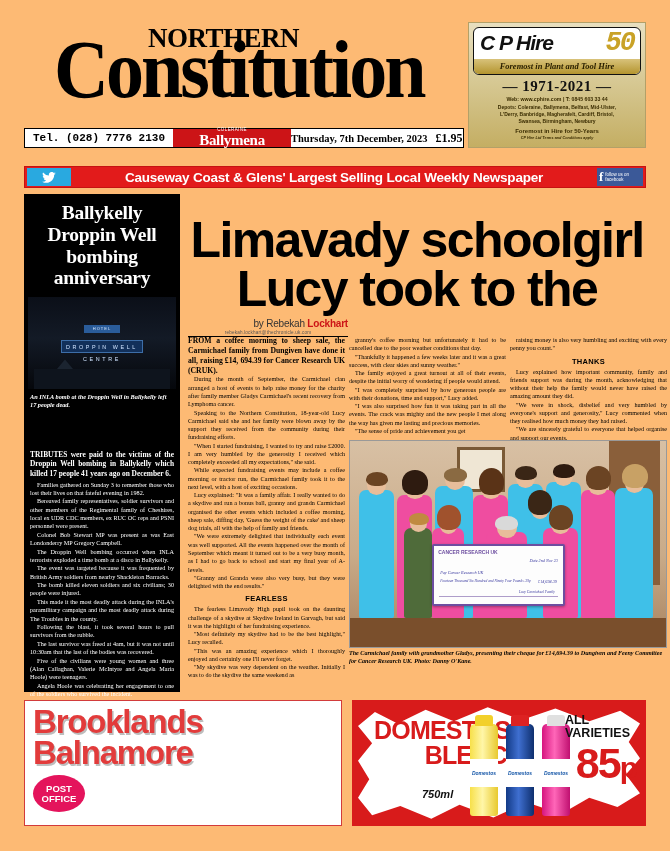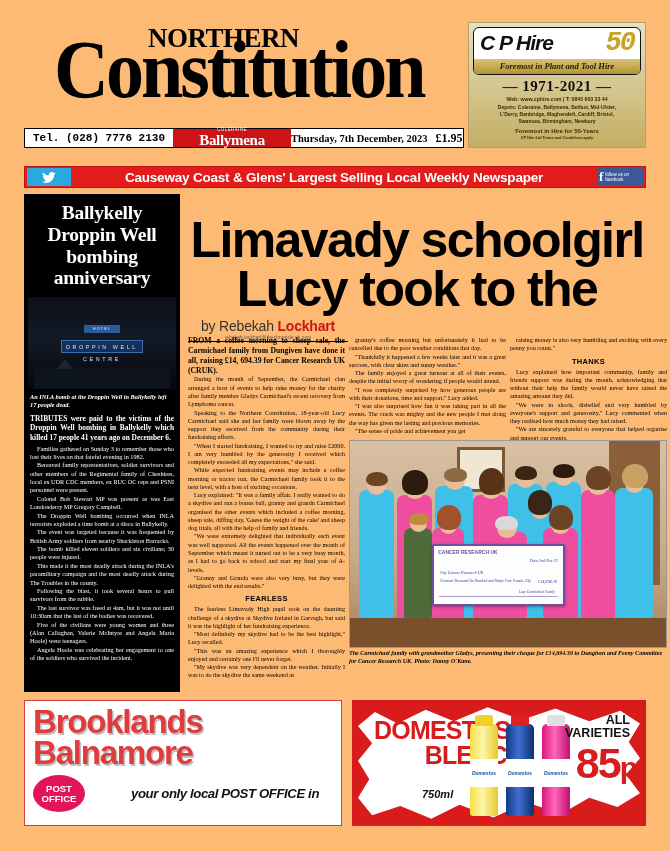--- a/index.html
+++ b/index.html
@@ -166,21 +166,21 @@
     position:absolute; left:8%; bottom:0; width:34%; height:36%;
     background:#1b2430;
     clip-path: polygon(0% 100%, 50% 10%, 100% 100%);
   }
   .sp-wall { position:absolute; left:4%; bottom:0; width:92%; height:22%; background:#0e141d; }
   .side-cap {
     color:#fff; font-style:italic; font-weight:bold; font-size:6.3px;
     line-height:1.3; padding:4px 6px 4px 6px;
     font-family:"Liberation Serif", serif;
   }
-  .side-body { padding:0 6px 6px 6px; }
+  .side-body { padding:0 6px 6px 6px;margin-top:36px; }
   .side-body p {
     color:#fff; font-size:6.2px; line-height:1.32; text-align:justify;
     text-indent:7px; font-family:"Liberation Serif", serif;
     margin-bottom:0.5px;
   }
   .side-body p.lead { text-indent:0; font-size:7.4px; font-weight:bold; line-height:1.3; margin-bottom:2px;}
 
   
   .headline {
     position:absolute; left:164px; top:-2px; right:0;
@@ -188,22 +188,22 @@
     font-weight:bold; font-size:50px; line-height:0.98;
     letter-spacing:-1.6px; text-align:center; color:#000;margin-top:24px;
   }
 
   
   .byline {
     position:absolute; left:164px; top:124px; width:160px;
     text-align:center; border-bottom:1.2px solid #000; padding-bottom:1px;
   }
   .byline .bl {
-    font-family:"Liberation Sans", sans-serif; font-size:14px;
-    color:#333; letter-spacing:-0.2px;
+    font-family:"Liberation Sans", sans-serif; font-size:10px;
+    color:#333; letter-spacing:-0.2px;text-align:right;
   }
   .byline .bl b { color:#cc1417; }
   .byline .bm {
     font-family:"Liberation Sans", sans-serif; font-size:4.6px;
     color:#555; letter-spacing:0.2px; margin-top:1px;
   }
 
   
   .col { position:absolute; top:142px; width:157px; }
   .col1 { left:164px; }
@@ -263,21 +263,21 @@
   .ad-brook {
     position:absolute; left:0; top:0; width:318px; height:126px;
     border:1.5px solid #d23b3b; background:#fff; padding:6px 8px;
   }
   .brook-t {
     font-family:"Liberation Sans", sans-serif; font-weight:bold;
     font-size:33px; line-height:0.93; color:#e23b3b;
     letter-spacing:-1.2px;
     text-shadow: 1.5px 1.5px 0 #bdbdbd;
   }
-  .brook-row { display:flex; align-items:center; margin-top:7px;gap:38px; }
+  .brook-row { display:flex; align-items:center; margin-top:7px; }
   .po-badge {
     width:52px; height:37px; border-radius:50%; background:#e4145c;
     color:#fff; display:flex; flex-direction:column; align-items:center;
     justify-content:center; font-family:"Liberation Sans", sans-serif;
     font-weight:bold; font-size:9.5px; line-height:1.02; flex:none;
   }
   .brook-sub {
     margin-left:8px; font-family:"Liberation Sans", sans-serif;
     font-weight:bold; font-style:italic; font-size:13.2px; line-height:1.25;
     color:#111; letter-spacing:-0.4px;
@@ -298,21 +298,21 @@
     font-family:"Liberation Sans", sans-serif; font-weight:bold;
     color:#d81b1b; font-size:25px; line-height:1.0; letter-spacing:-0.8px;
   }
   .dom-text .l2 { display:block; text-align:right; }
   .dom-ml {
     position:absolute; left:70px; top:88px;
     font-family:"Liberation Sans", sans-serif; font-weight:bold;
     font-style:italic; font-size:11px; color:#111;
   }
   .dom-varieties {
-    position:absolute; right:16px; top:14px; text-align:right;
+    position:absolute; right:16px; top:14px; text-align:left;
     font-family:"Liberation Sans", sans-serif; font-weight:bold;
     font-size:12.5px; color:#111; line-height:1.05;
   }
   .dom-price {
     position:absolute; right:10px; top:42px;
     font-family:"Liberation Sans", sans-serif; font-weight:bold;
     font-size:43px; color:#d81b1b; letter-spacing:-2px; line-height:1;
   }
   .dom-price .p { font-size:30px; }
   .bottles { position:absolute; left:118px; top:10px; width:110px; height:106px; }
@@ -549,21 +549,20 @@
 
     <div class="ad-brook">
       <div class="brook-t">Brooklands</div>
       <div class="brook-t">Balnamore</div>
       <div class="brook-row">
         <div class="po-badge">
           <span>POST</span>
           <span>OFFICE</span>
         </div>
         <div class="brook-sub">
-          <div>your only local POST OFFICE in</div>
         </div>
       </div>
     </div>
 
     <div class="ad-dom">
       <div class="dom-burst"></div>
       <div class="dom-text">
         <span>DOMESTOS</span>
         <span class="l2">BLEACH</span>
       </div>

